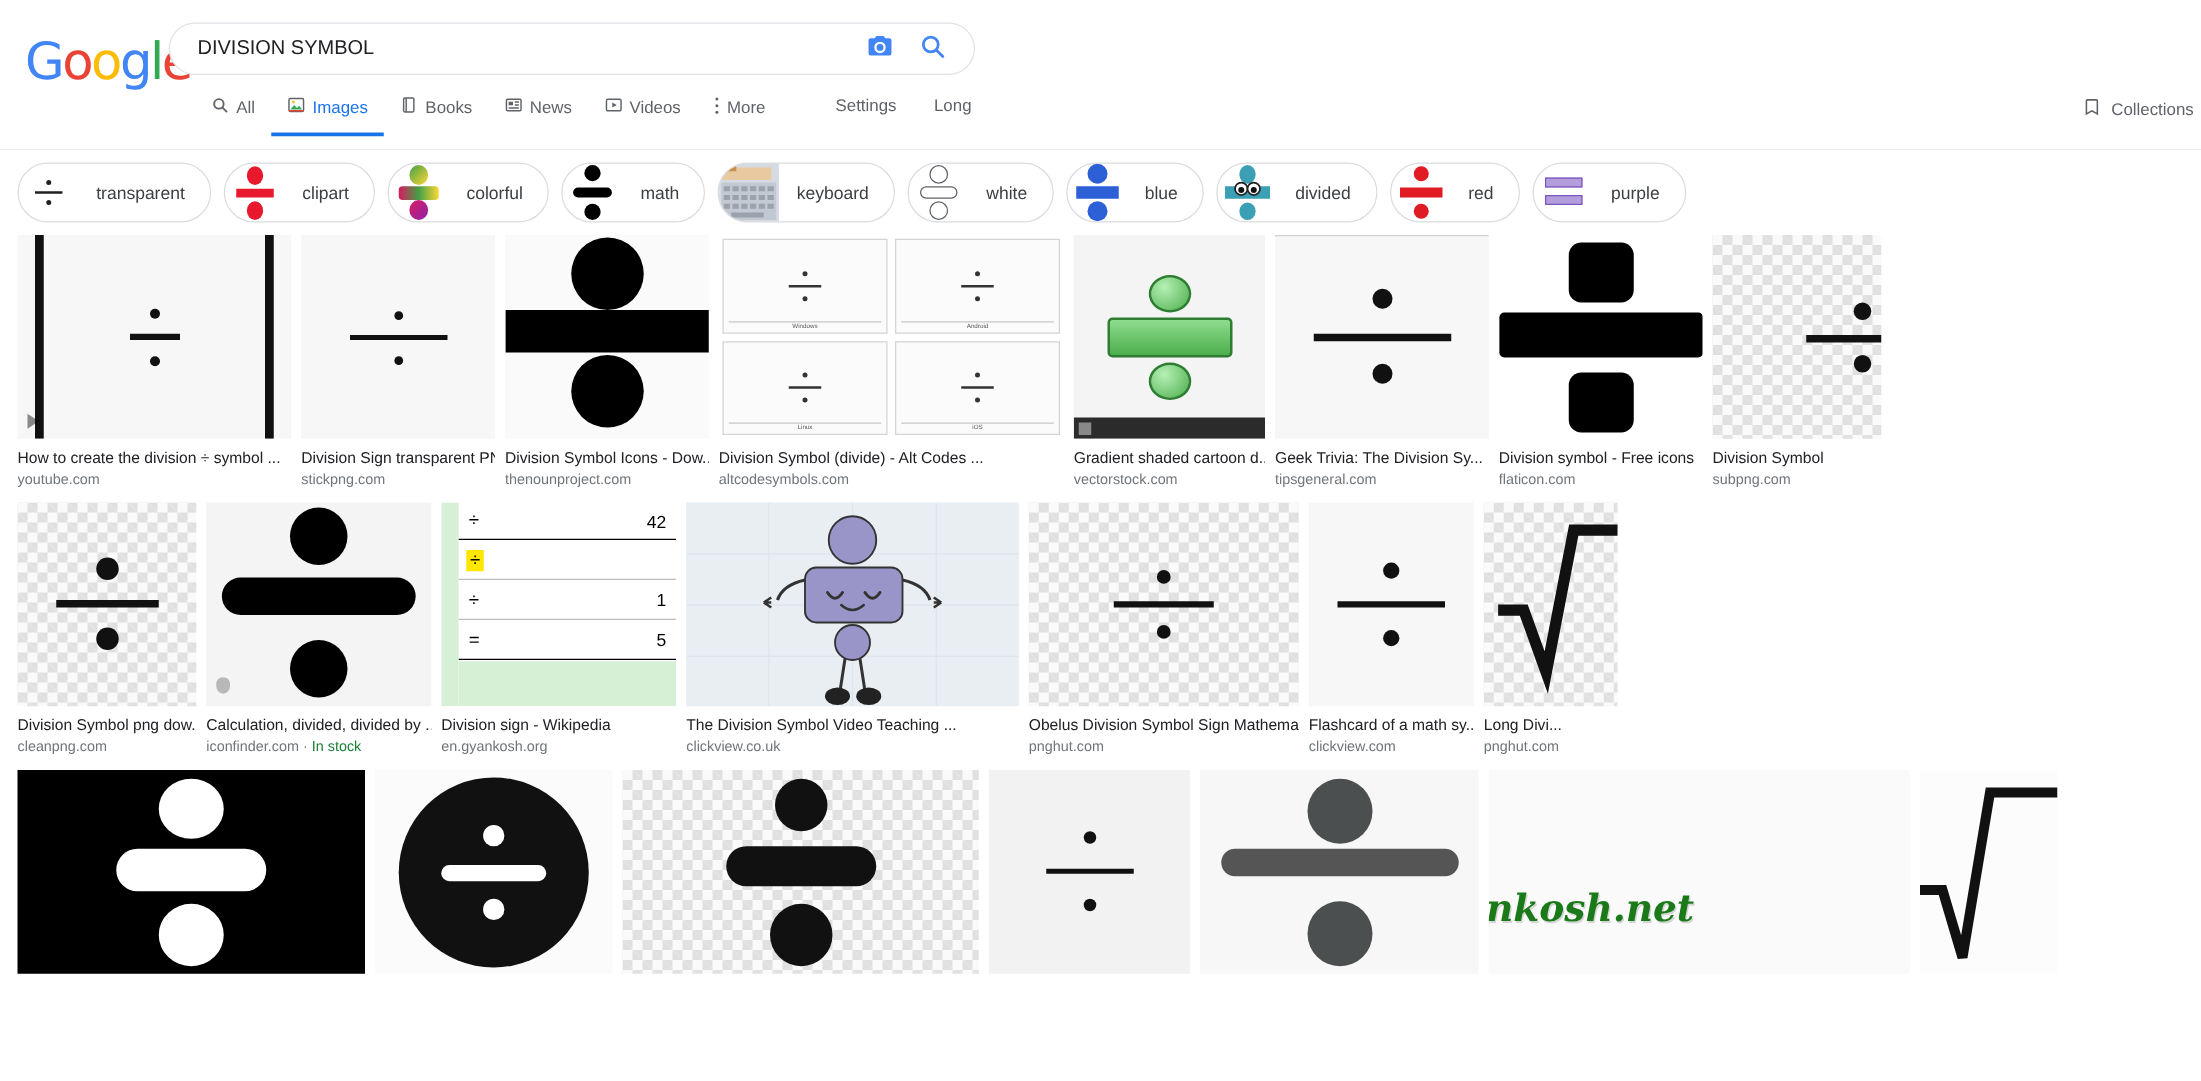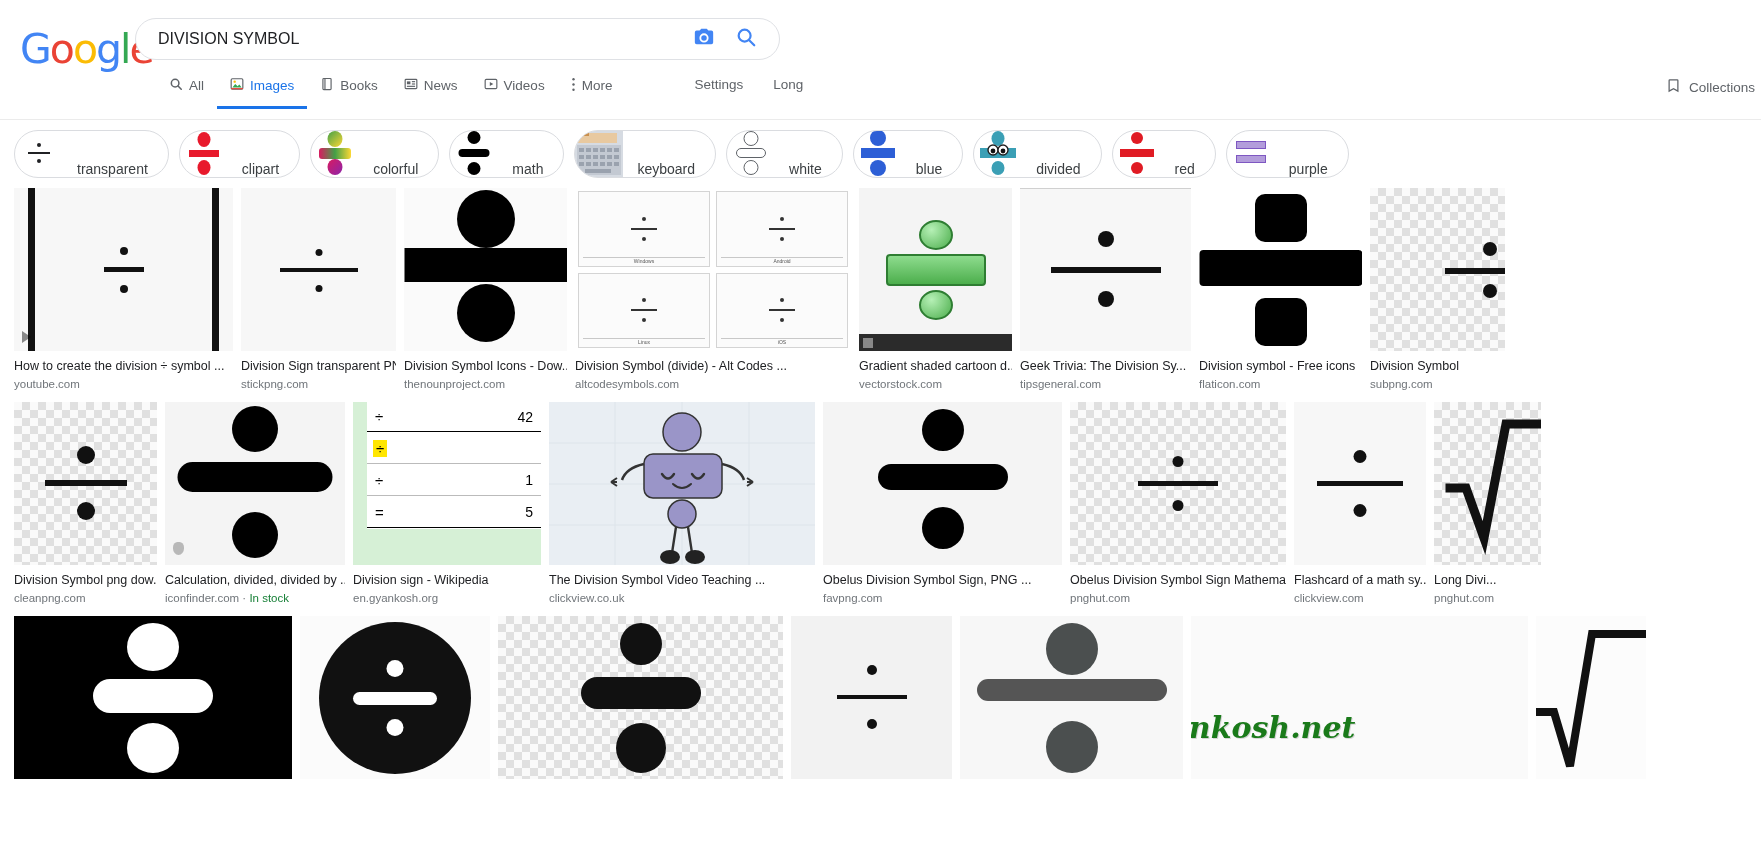--- a/index.html
+++ b/index.html
@@ -36,21 +36,21 @@
     font-size: 16px; color: #202124; padding-left: 22px;
     font-family: "Liberation Sans", sans-serif;
     background: transparent;
   }
   .search-icons { display: flex; align-items: center; gap: 20px; padding-right: 22px; }
   .ic-cam, .ic-mag { cursor: pointer; }
 
   
   .navrow {
     position: absolute; left: 0; top: 74px; right: 0; height: 46px;
-    display: flex; align-items: flex-start; gap: 26px;
+    display: flex; align-items: flex-start;
   }
   .nav-tabs { display: flex; margin-left: 156px; align-items: flex-start; }
   .nav-tab {
     display: flex; align-items: center; gap: 6px;
     padding: 0 13px 11px 13px; height: 34px;
     font-size: 13.5px; color: #5f6368; cursor: pointer;
     position: relative;
   }
   .nav-tab.active { color: #1a73e8; }
   .nav-tab.active::after {
@@ -68,21 +68,21 @@
     font-size: 13.5px; color: #5f6368; cursor: pointer;
   }
 
   
   .chipsrow {
     position: relative; height: 68px;
     display: flex; align-items: center; gap: 10px;
     padding: 0 14px; overflow: hidden; white-space: nowrap;
   }
   .chip {
-    display: inline-flex; align-items: flex-end; flex: none;
+    display: inline-flex; align-items: center; flex: none;
     height: 48px; border: 1px solid #dadce0; border-radius: 24px;
     background: #fff; cursor: pointer; overflow: hidden;
   }
   .chip-thumb {
     width: 48px; height: 48px; flex: none;
     display: flex; align-items: center; justify-content: center;
     overflow: hidden; position: relative;
   }
   .chip-label {
     font-size: 14px; color: #3c4043;
@@ -611,31 +611,20 @@
           <circle cx="133" cy="112" r="14" fill="#9a95c8" stroke="#333" stroke-width="1.5"></circle>
           <path d="M127 125 l-4 26 M139 125 l4 26" stroke="#333" stroke-width="2.4"></path>
           <ellipse cx="121" cy="155" rx="10" ry="7" fill="#222"></ellipse>
           <ellipse cx="146" cy="155" rx="10" ry="7" fill="#222"></ellipse>
         </svg>
       </div>
       <div class="cap-title">The Division Symbol Video Teaching ...</div>
       <div class="cap-src">clickview.co.uk</div>
     </div>
 
-    <div class="res-card" style="width:239px;">
-      <div class="thumb" style="width:239px;height:163px;background:#f4f4f4;">
-        <div class="dv" style="width:239px;height:150px;">
-          <div class="bar" style="top:55px;width:130px;height:26px;border-radius:13px;background:#000;"></div>
-          <div class="dot" style="top:0;width:42px;height:42px;background:#000;"></div>
-          <div class="dot" style="top:98px;width:42px;height:42px;background:#000;"></div>
-        </div>
-      </div>
-      <div class="cap-title">Obelus Division Symbol Sign, PNG ...</div>
-      <div class="cap-src">favpng.com</div>
-    </div>
 
     <div class="res-card" style="width:216px;">
       <div class="thumb checker" style="width:216px;height:163px;">
         <div class="dv" style="width:80px;height:56px;">
           <div class="bar" style="top:25px;width:80px;height:5px;background:#111;"></div>
           <div class="dot" style="top:0;width:11px;height:11px;background:#111;"></div>
           <div class="dot" style="top:44px;width:11px;height:11px;background:#111;"></div>
         </div>
       </div>
       <div class="cap-title">Obelus Division Symbol Sign Mathemati...</div>

